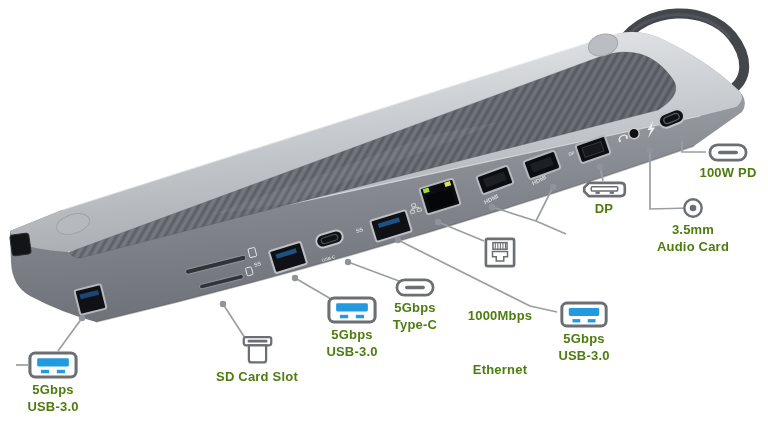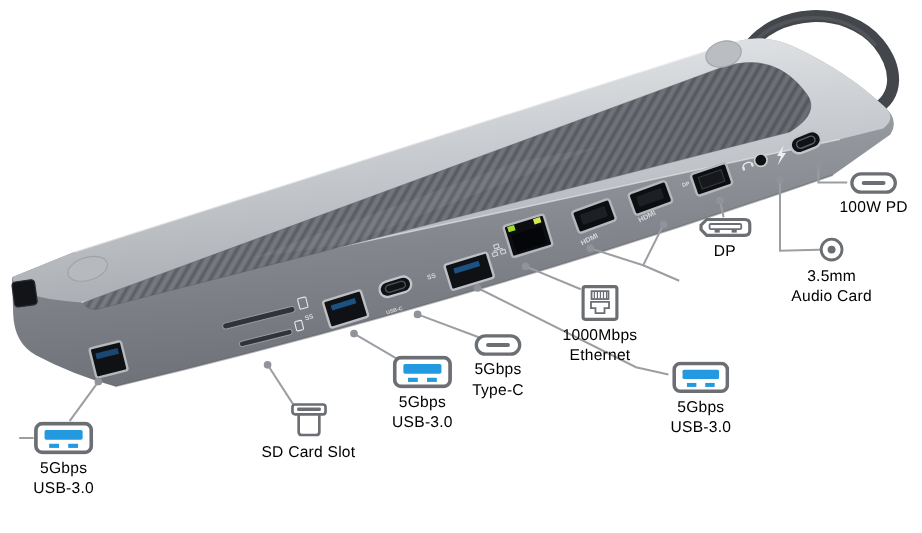--- a/index.html
+++ b/index.html
@@ -1,20 +1,20 @@
 <!DOCTYPE html>
 <html><head>
 <meta charset="utf-8">
 <style>
   html,body{margin:0;padding:0;background:#ffffff;}
   .stage{position:relative;width:768px;height:444px;background:#fff;overflow:hidden;
          font-family:"Liberation Sans",sans-serif;}
   .scene{position:absolute;left:0;top:0;}
   .callout{position:absolute;display:flex;flex-direction:column;align-items:center;width:110px;}
-  .cap{font-weight:normal;font-size:13px;line-height:16.5px;color:#000000;letter-spacing:.2px;
+  .cap{font-weight:bold;font-size:13px;line-height:16.5px;color:#4d7c0f;letter-spacing:.2px;
        text-align:center;white-space:nowrap;}
   .ico{color:#6b6e73;display:block;}
   .ic-gap{margin-top:3px;}
 </style>
 </head>
 <body>
 
 <div class="stage">
 
 <svg class="scene" width="768" height="444" viewBox="0 0 768 444">
@@ -243,21 +243,21 @@
 </div>
 
 <div class="callout" style="left:360px;top:278px;">
   <svg class="ico" width="40" height="19">
         <use href="#sym-typec"></use>
       </svg>
   <div class="cap ic-gap">5Gbps</div>
   <div class="cap">Type-C</div>
 </div>
 
-<div class="callout" style="left:445px;top:237px;">
+<div class="callout" style="left:445px;top:237px;gap:37px;">
   <svg class="ico" width="32" height="31">
         <use href="#sym-rj45"></use>
       </svg>
   <div class="cap ic-gap">1000Mbps</div>
   <div class="cap">Ethernet</div>
 </div>
 
 
 <div class="callout" style="left:549px;top:181px;">
   <svg class="ico" width="45" height="17">

